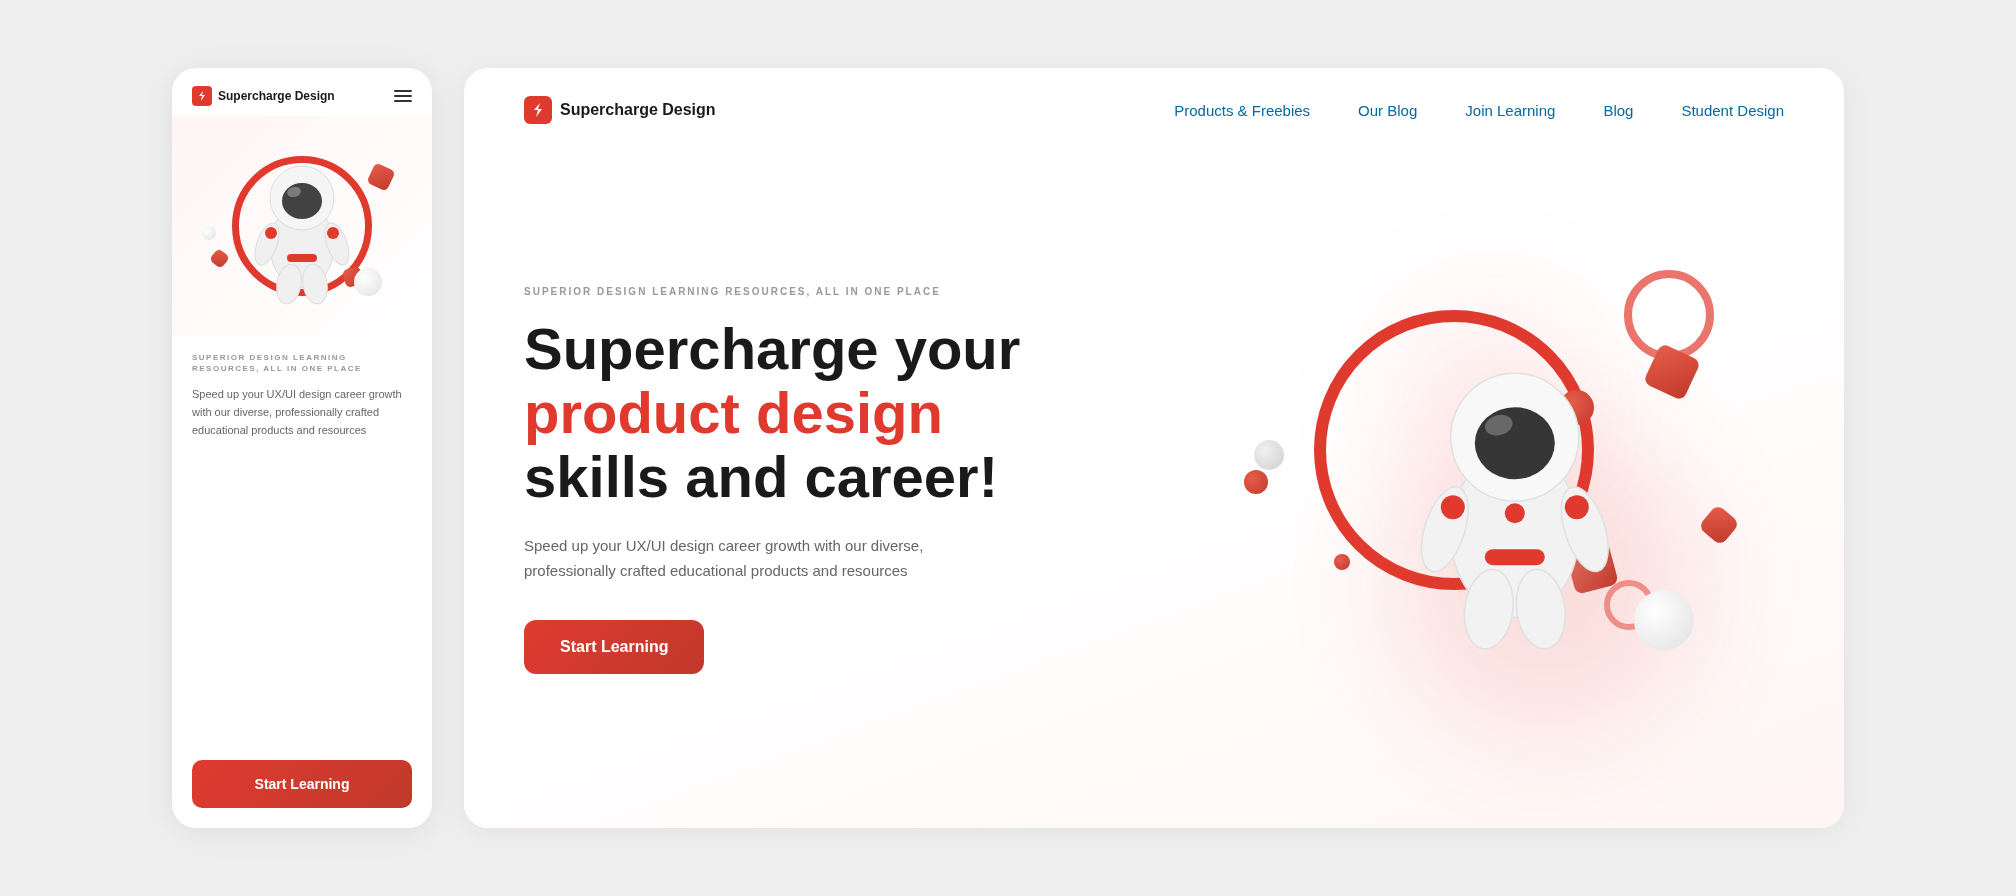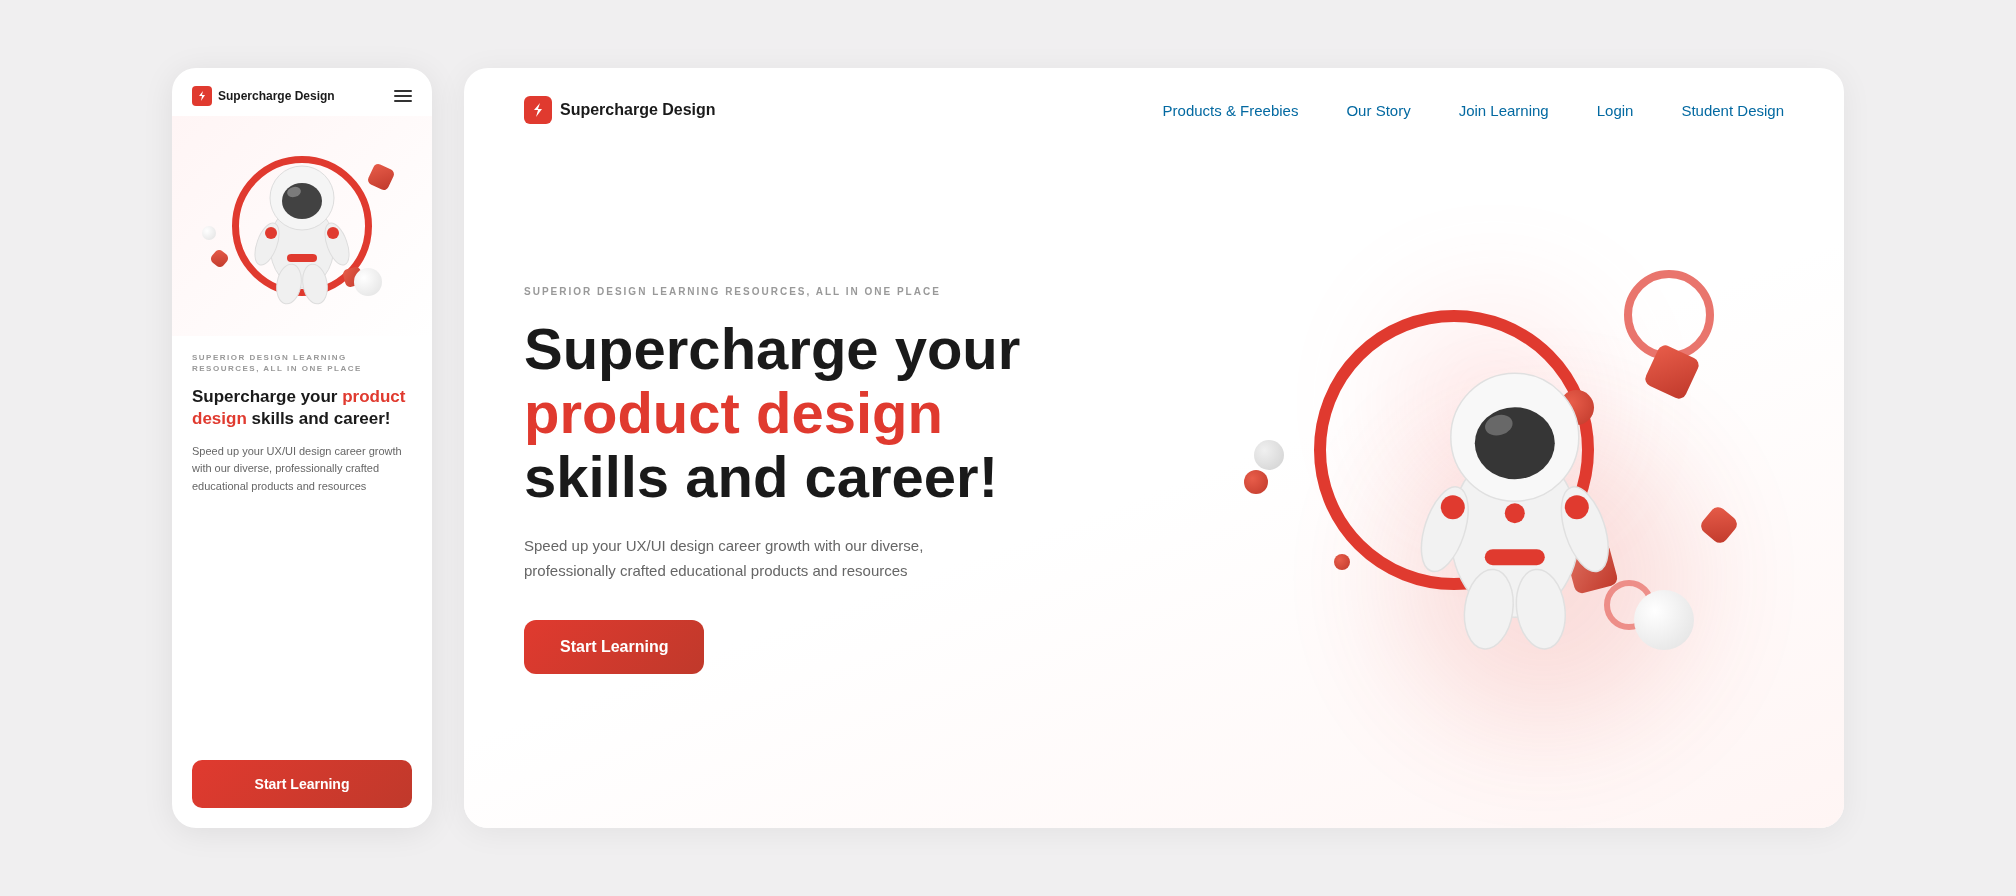--- a/index.html
+++ b/index.html
@@ -431,43 +431,40 @@
         <ellipse cx="78" cy="148" rx="12" ry="20" fill="#f0f0f0" stroke="#ddd" stroke-width="1" transform="rotate(-10 78 148)"></ellipse>
 
         <circle cx="34" cy="97" r="6" fill="#e03a2f"></circle>
         <circle cx="96" cy="97" r="6" fill="#e03a2f"></circle>
       </svg>
     </div>
   </div>
 
   <div class="mobile-content">
     <p class="eyebrow">SUPERIOR DESIGN LEARNING RESOURCES, ALL IN ONE PLACE</p>
-    <h1 class="hero-title-mobile">
-      <span>Supercharge your </span><span class="accent">product design</span><span> skills and career!</span>
-    </h1>
     <p class="hero-desc-mobile">Speed up your UX/UI design career growth with our diverse, professionally crafted educational products and resources</p>
     <button class="btn-start-learning-mobile">Start Learning</button>
   </div>
 </div>
 
 <div class="desktop-card">
   <nav class="desktop-nav">
     <div class="desktop-logo">
       <div class="desktop-logo-icon">
         <svg width="16" height="16" viewBox="0 0 16 16" fill="white">
           <polygon points="10,1 4,8 8,8 6,15 12,7 8,7"></polygon>
         </svg>
       </div>
       <span class="desktop-logo-text">Supercharge Design</span>
     </div>
     <div class="desktop-nav-links">
       <a>Products &amp; Freebies</a>
-      <a>Our Story</a>
+      <a>Our Blog</a>
       <a>Join Learning</a>
-      <a>Login</a>
+      <a>Blog</a>
       <a>Student Design</a>
     </div>
   </nav>
 
   <div class="desktop-hero">
     <div class="desktop-hero-text">
       <p class="desktop-eyebrow">SUPERIOR DESIGN LEARNING RESOURCES, ALL IN ONE PLACE</p>
       <h1 class="desktop-hero-title">
         <span>Supercharge your</span><br>
         <span class="accent">product design</span><br>

